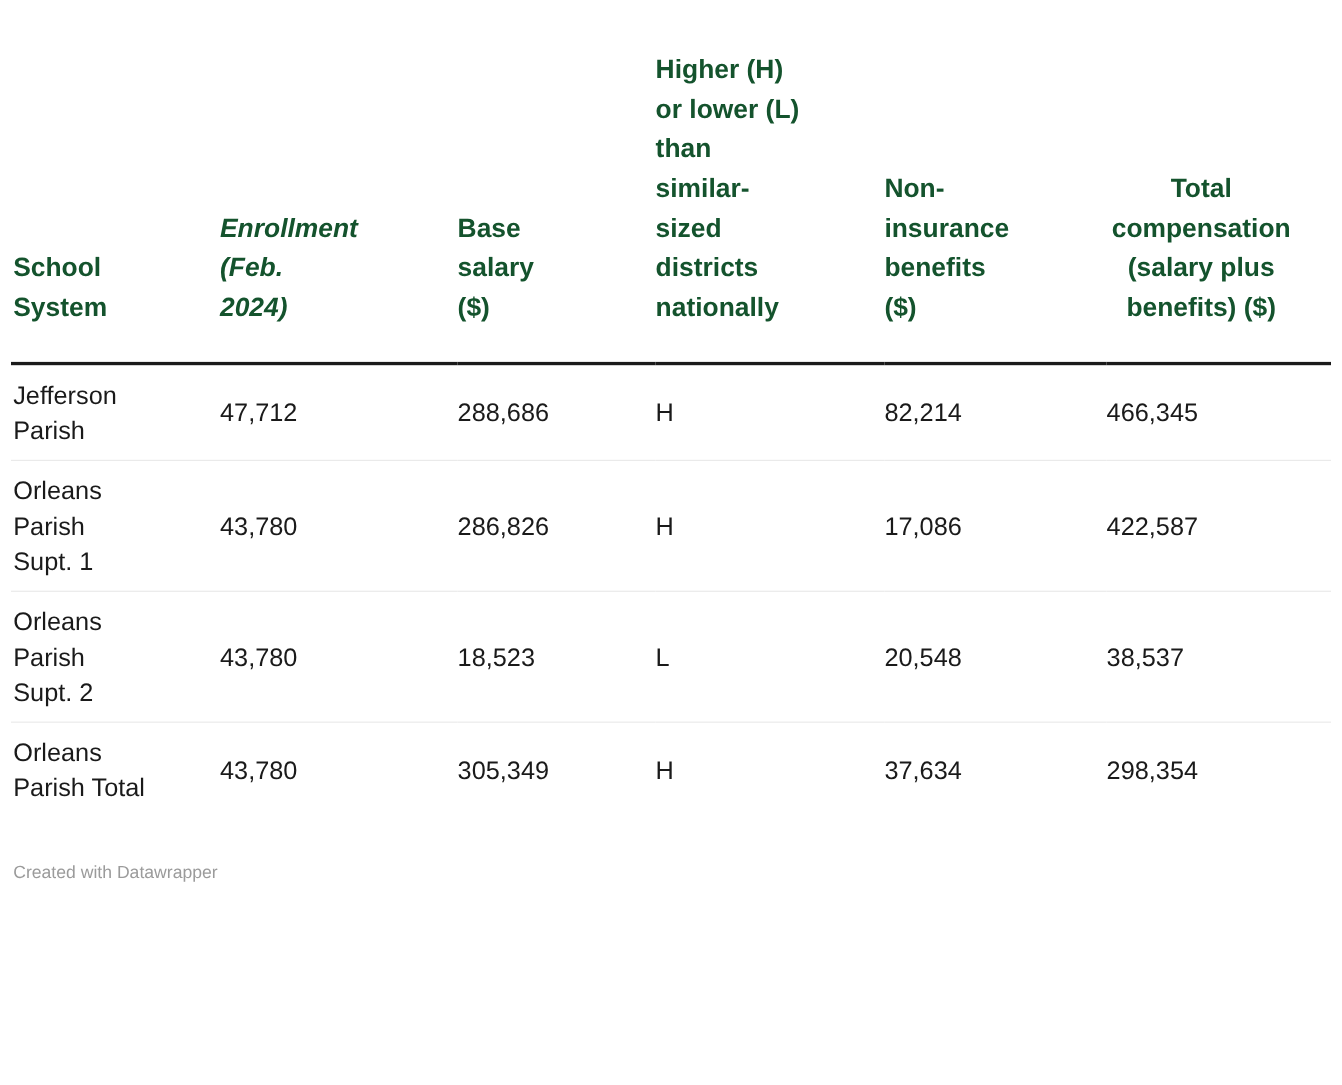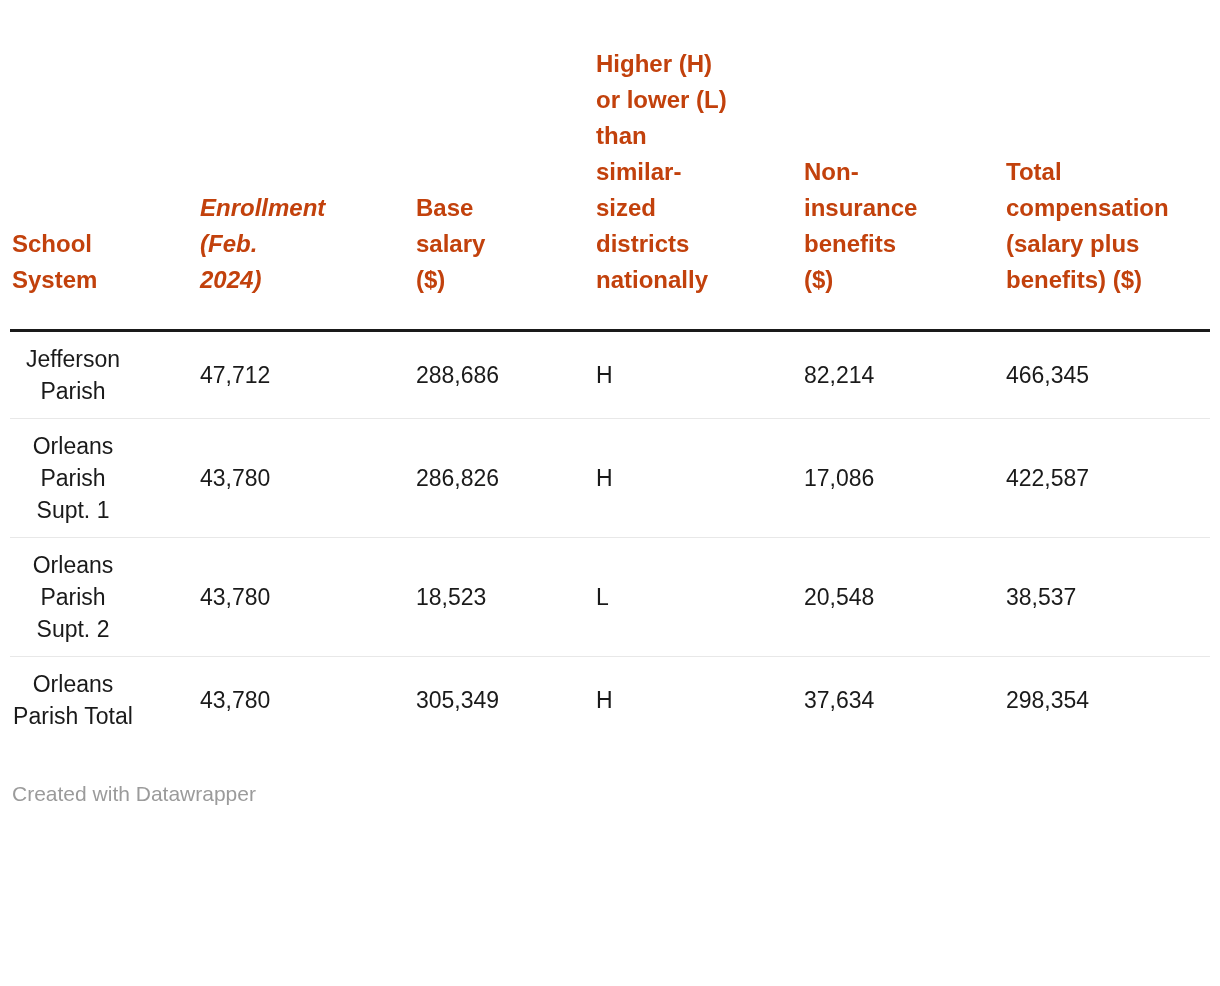--- a/index.html
+++ b/index.html
@@ -21,21 +21,21 @@
     border-collapse: collapse;
     table-layout: fixed;
     width: 1200px;
   }
   th {
     text-align: left;
     vertical-align: bottom;
     font-weight: bold;
     font-size: 24px;
     line-height: 36px;
-    color: #c2410c;
+    color: #14532d;
     padding: 46px 14px 31px 0;
     border-bottom: 3px solid #1a1a1a;
   }
   td {
     text-align: left;
     vertical-align: middle;
     font-weight: normal;
     font-size: 23px;
     line-height: 32px;
     color: #1a1a1a;
@@ -49,27 +49,27 @@
     padding-left: 2px;
     margin-left: 28px;
   }
   
   .hw { display: inline-block; }
   .hw1 { max-width: 112px; }
   .hw2 { max-width: 122px; font-style: italic; }
   .hw3 { max-width: 92px; margin-top: 32px; }
   .hw4 { max-width: 132px; }
   .hw5 { max-width: 122px; margin-top: 44px; }
-  .hw6 { max-width: 172px; }
-  .cw1 { display: inline-block; max-width: 122px; text-align: center; }
+  .hw6 { max-width: 172px; text-align: center; }
+  .cw1 { display: inline-block; max-width: 122px; }
   .footer {
     margin: 38px 0 0 12px;
   }
   .footer a {
-    font-size: 21px;
+    font-size: 16px;
     line-height: 26px;
     color: #9b9b9b;
     text-decoration: none;
     cursor: pointer;
   }
 </style>
 </head>
 <body>
 
 <div class="table-wrap">

